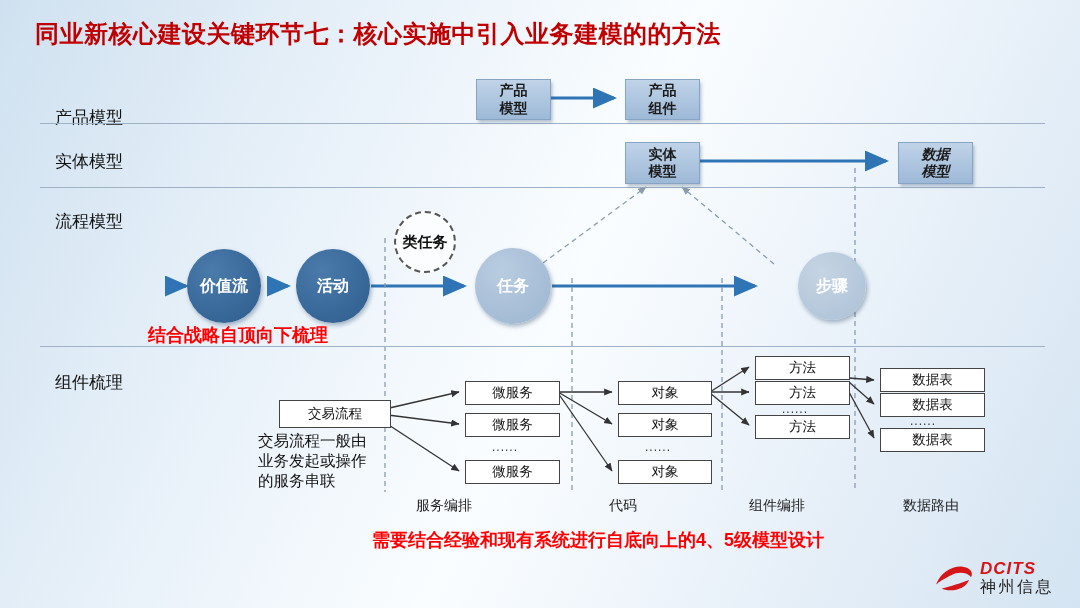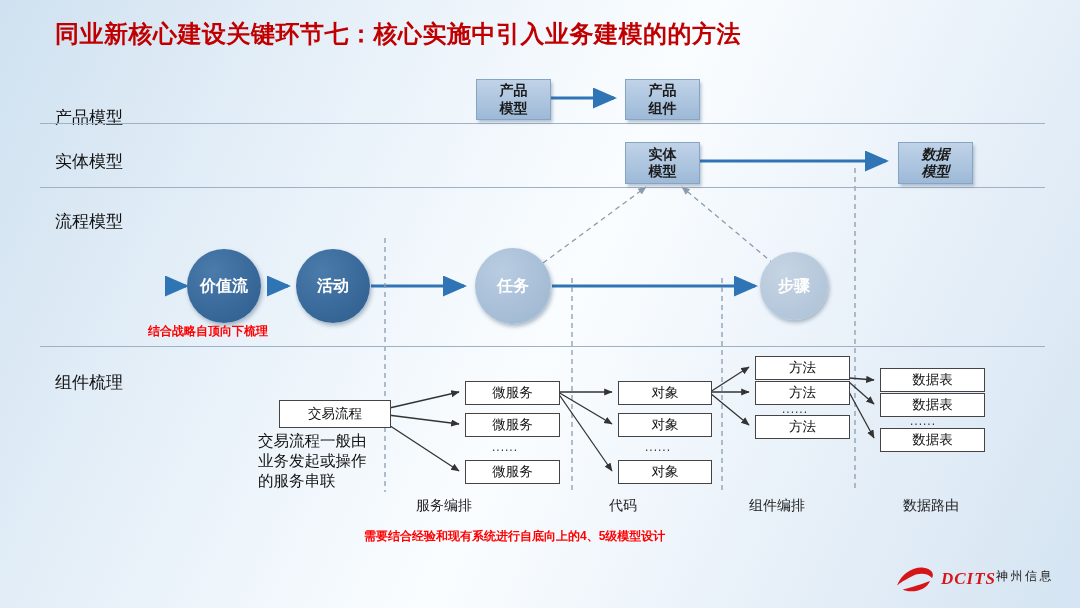--- a/index.html
+++ b/index.html
@@ -1,44 +1,44 @@
 <!DOCTYPE html>
 <html><head>
 <meta charset="utf-8">
 <style>
   html,body{margin:0;padding:0;background:#fff;}
   .slide{position:relative;width:1080px;height:608px;overflow:hidden;
     font-family:"Liberation Sans","DejaVu Sans",sans-serif;
     background:linear-gradient(115deg,#cfe1f0 0%,#e8f1f9 28%,#fafdff 52%,#e6eff8 78%,#d4e4f2 100%);}
-  .title{position:absolute;left:35px;top:18px;font-size:24px;font-weight:bold;color:#c00000;letter-spacing:.5px;margin-left:20px;}
+  .title{position:absolute;left:35px;top:18px;font-size:24px;font-weight:bold;color:#c00000;letter-spacing:.5px;}
   .rowlabel{position:absolute;font-size:17px;color:#111;font-family:"Liberation Serif","DejaVu Serif",serif;}
   .hline{position:absolute;left:40px;width:1005px;height:0;border-top:1px solid #9fb2c5;}
   .fbox{position:absolute;display:flex;flex-direction:column;align-items:center;justify-content:center;
     background:linear-gradient(180deg,#c0d3e8,#9db9d7);border:1px solid #86a4c4;
     box-shadow:1.5px 2.5px 3px rgba(60,90,120,.35);
     font-size:14px;font-weight:bold;color:#1a1a1a;line-height:1.25;text-align:center;}
   .circle{position:absolute;border-radius:50%;display:flex;align-items:center;justify-content:center;
     color:#fff;font-weight:bold;font-size:16px;box-shadow:1.5px 2.5px 4px rgba(50,80,110,.4);}
   .c-dark{background:radial-gradient(circle at 35% 30%,#4a7bab,#2d5c8d);}
   .c-mid{background:radial-gradient(circle at 35% 30%,#b9cce1,#9cb5d0);}
   .c-light{background:radial-gradient(circle at 35% 30%,#c6d4e3,#abc0d6);}
   .c-dashed{border:2px dashed #555;background:#fcfdfe;color:#111;font-size:15px;box-shadow:none;}
   .wbox{position:absolute;display:flex;align-items:center;justify-content:center;
     background:#fff;border:1px solid #444;font-size:13.5px;color:#111;}
-  .rednote{position:absolute;color:#ff0000;font-weight:bold;font-size:12px;}
+  .rednote{position:absolute;color:#ff0000;font-weight:bold;font-size:18px;}
   .smalllabel{position:absolute;font-size:14px;color:#222;font-family:"Liberation Serif","DejaVu Serif",serif;margin-left:23px;}
   .ellipsis{position:absolute;font-size:12px;color:#333;letter-spacing:1px;}
   .notetext{position:absolute;font-size:15.5px;color:#111;line-height:1.3;font-family:"Liberation Serif","DejaVu Serif",serif;}
   svg.layer{position:absolute;left:0;top:0;pointer-events:none;}
   .boxes{position:absolute;left:0;top:0;width:100%;height:100%;z-index:2;}
   .lines{z-index:1;}
   .logo{position:absolute;right:26px;bottom:12px;display:flex;align-items:center;gap:5px;}
-  .logo-text{display:flex;flex-direction:row;line-height:1.1;font-family:Liberation Serif, serif;}
+  .logo-text{display:flex;flex-direction:column;line-height:1.1;}
   .logo-brand{color:#d61518;font-weight:bold;font-size:17px;font-style:italic;letter-spacing:1px;}
-  .logo-company{color:#222;font-size:12px;letter-spacing:2.5px;}
+  .logo-company{color:#222;font-size:16px;letter-spacing:2.5px;}
 </style>
 </head>
 <body>
 
 <div class="slide">
 
   <svg class="layer lines" width="1080" height="608" viewBox="0 0 1080 608">
     <defs>
       <marker id="ab" markerWidth="9" markerHeight="8" refX="7" refY="3.5" orient="auto">
         <path d="M0,0 L8,3.5 L0,7 Z" fill="#2f74b5"></path>
@@ -111,22 +111,23 @@
       <span>实体</span>
       <span>模型</span>
     </div>
     <div class="fbox" style="left:898px;top:142px;width:73px;height:40px;font-style:italic;">
       <span>数据</span>
       <span>模型</span>
     </div>
 
     <div class="circle c-dark" style="left:187px;top:249px;width:74px;height:74px;">价值流</div>
     <div class="circle c-dark" style="left:296px;top:249px;width:74px;height:74px;">活动</div>
+    <div class="circle c-dashed" style="left:394px;top:211px;width:58px;height:58px;">类任务</div>
     <div class="circle c-mid" style="left:475px;top:248px;width:76px;height:76px;">任务</div>
-    <div class="circle c-light" style="left:760px;top:252px;width:68px;height:68px;">步骤</div>
+    <div class="circle c-light" style="left:798px;top:252px;width:68px;height:68px;">步骤</div>
     <div class="rednote" style="left:148px;top:323px;">结合战略自顶向下梳理</div>
 
     <div class="wbox" style="left:262px;top:400px;width:110px;height:26px;margin-left:17px;">交易流程</div>
 
     <div class="notetext" style="left:258px;top:431px;width:135px;">
       <div>交易流程一般由</div>
       <div>业务发起或操作</div>
       <div>的服务串联</div>
     </div>
 
@@ -148,21 +149,21 @@
     <div class="wbox" style="left:880px;top:368px;width:103px;height:22px;">数据表</div>
     <div class="wbox" style="left:880px;top:393px;width:103px;height:22px;">数据表</div>
     <div class="ellipsis" style="left:910px;top:414px;">......</div>
     <div class="wbox" style="left:880px;top:428px;width:103px;height:22px;">数据表</div>
 
     <div class="smalllabel" style="left:393px;top:497px;">服务编排</div>
     <div class="smalllabel" style="left:586px;top:497px;">代码</div>
     <div class="smalllabel" style="left:726px;top:497px;">组件编排</div>
     <div class="smalllabel" style="left:880px;top:497px;">数据路由</div>
 
-    <div class="rednote" style="left:364px;top:528px;">需要结合经验和现有系统进行自底向上的4、5级模型设计</div>
+    <div class="rednote" style="left:372px;top:528px;">需要结合经验和现有系统进行自底向上的4、5级模型设计</div>
 
     <div class="logo">
       <svg width="42" height="34" viewBox="0 0 44 36">
         <path d="M3,25 C8,12 20,5 31,6 C39,7 43,12 40,17 C36,12 27,11 19,15 C11,19 6,22 3,25 Z" fill="#d61518"></path>
         <path d="M9,29 C18,27 30,23 38,20 C35,27 27,31 18,31 C14,31 11,30 9,29 Z" fill="#d61518"></path>
       </svg>
       <div class="logo-text">
         <span class="logo-brand">DCITS</span>
         <span class="logo-company">神州信息</span>
       </div>

